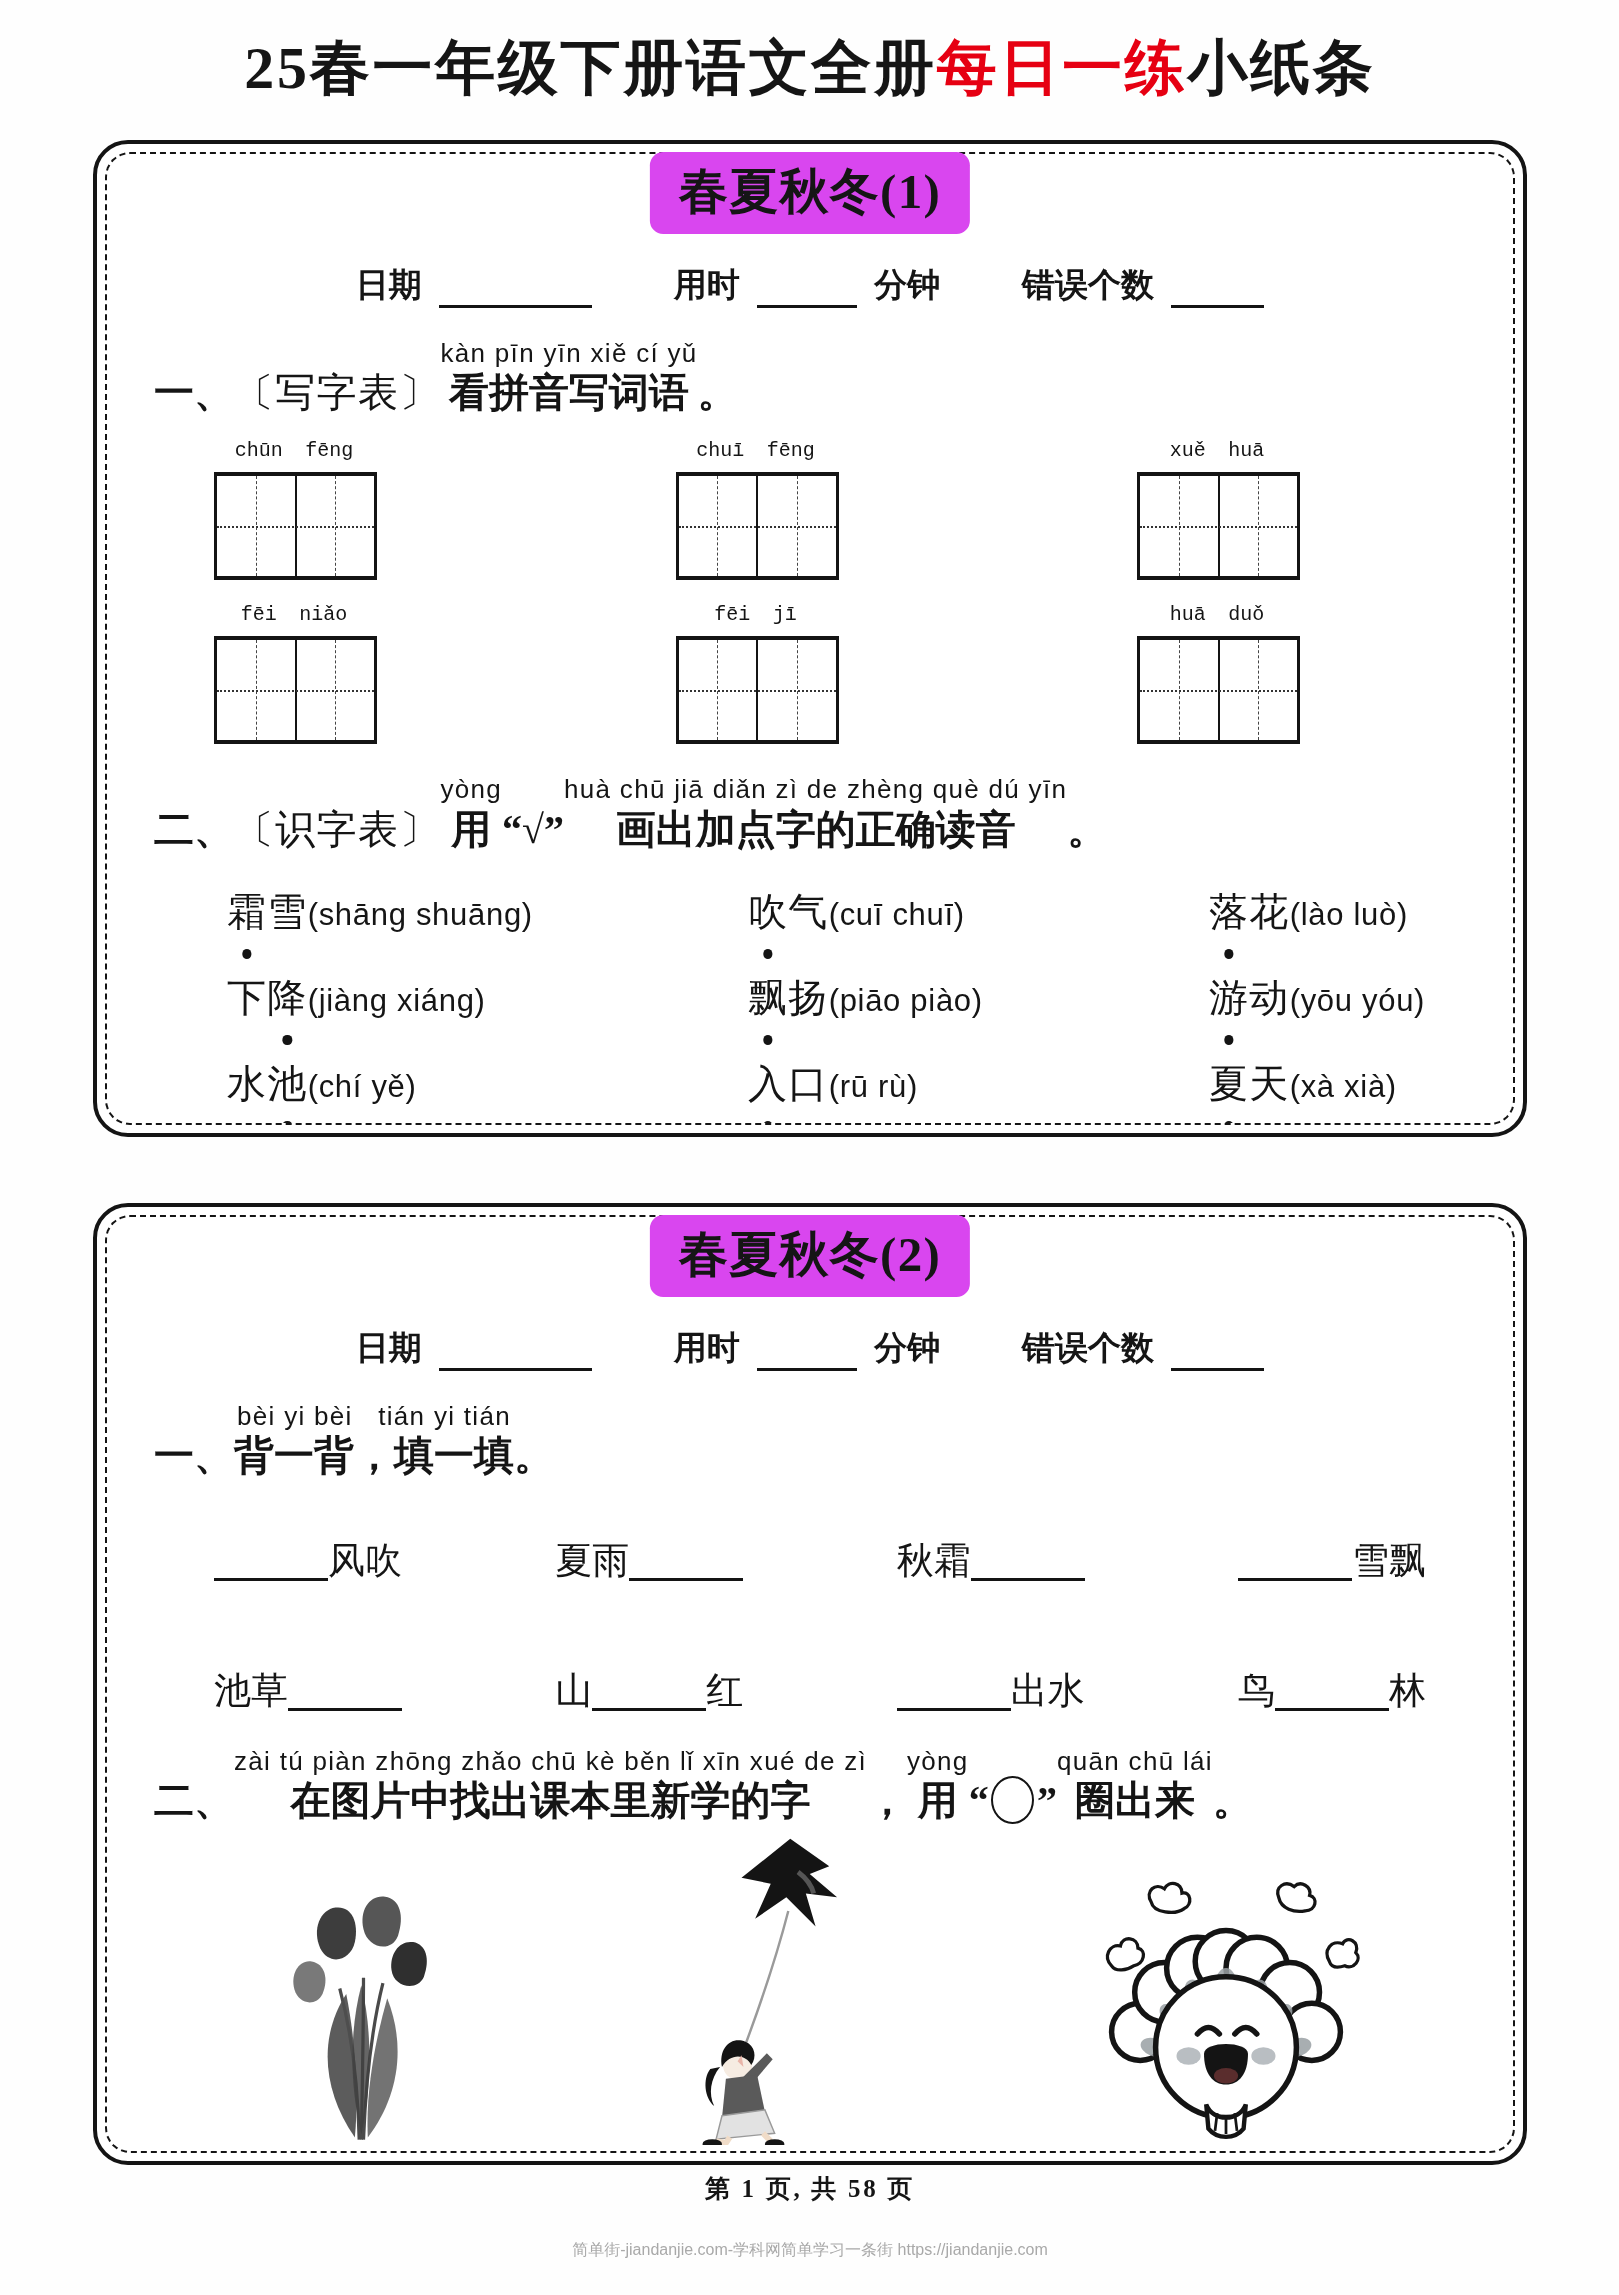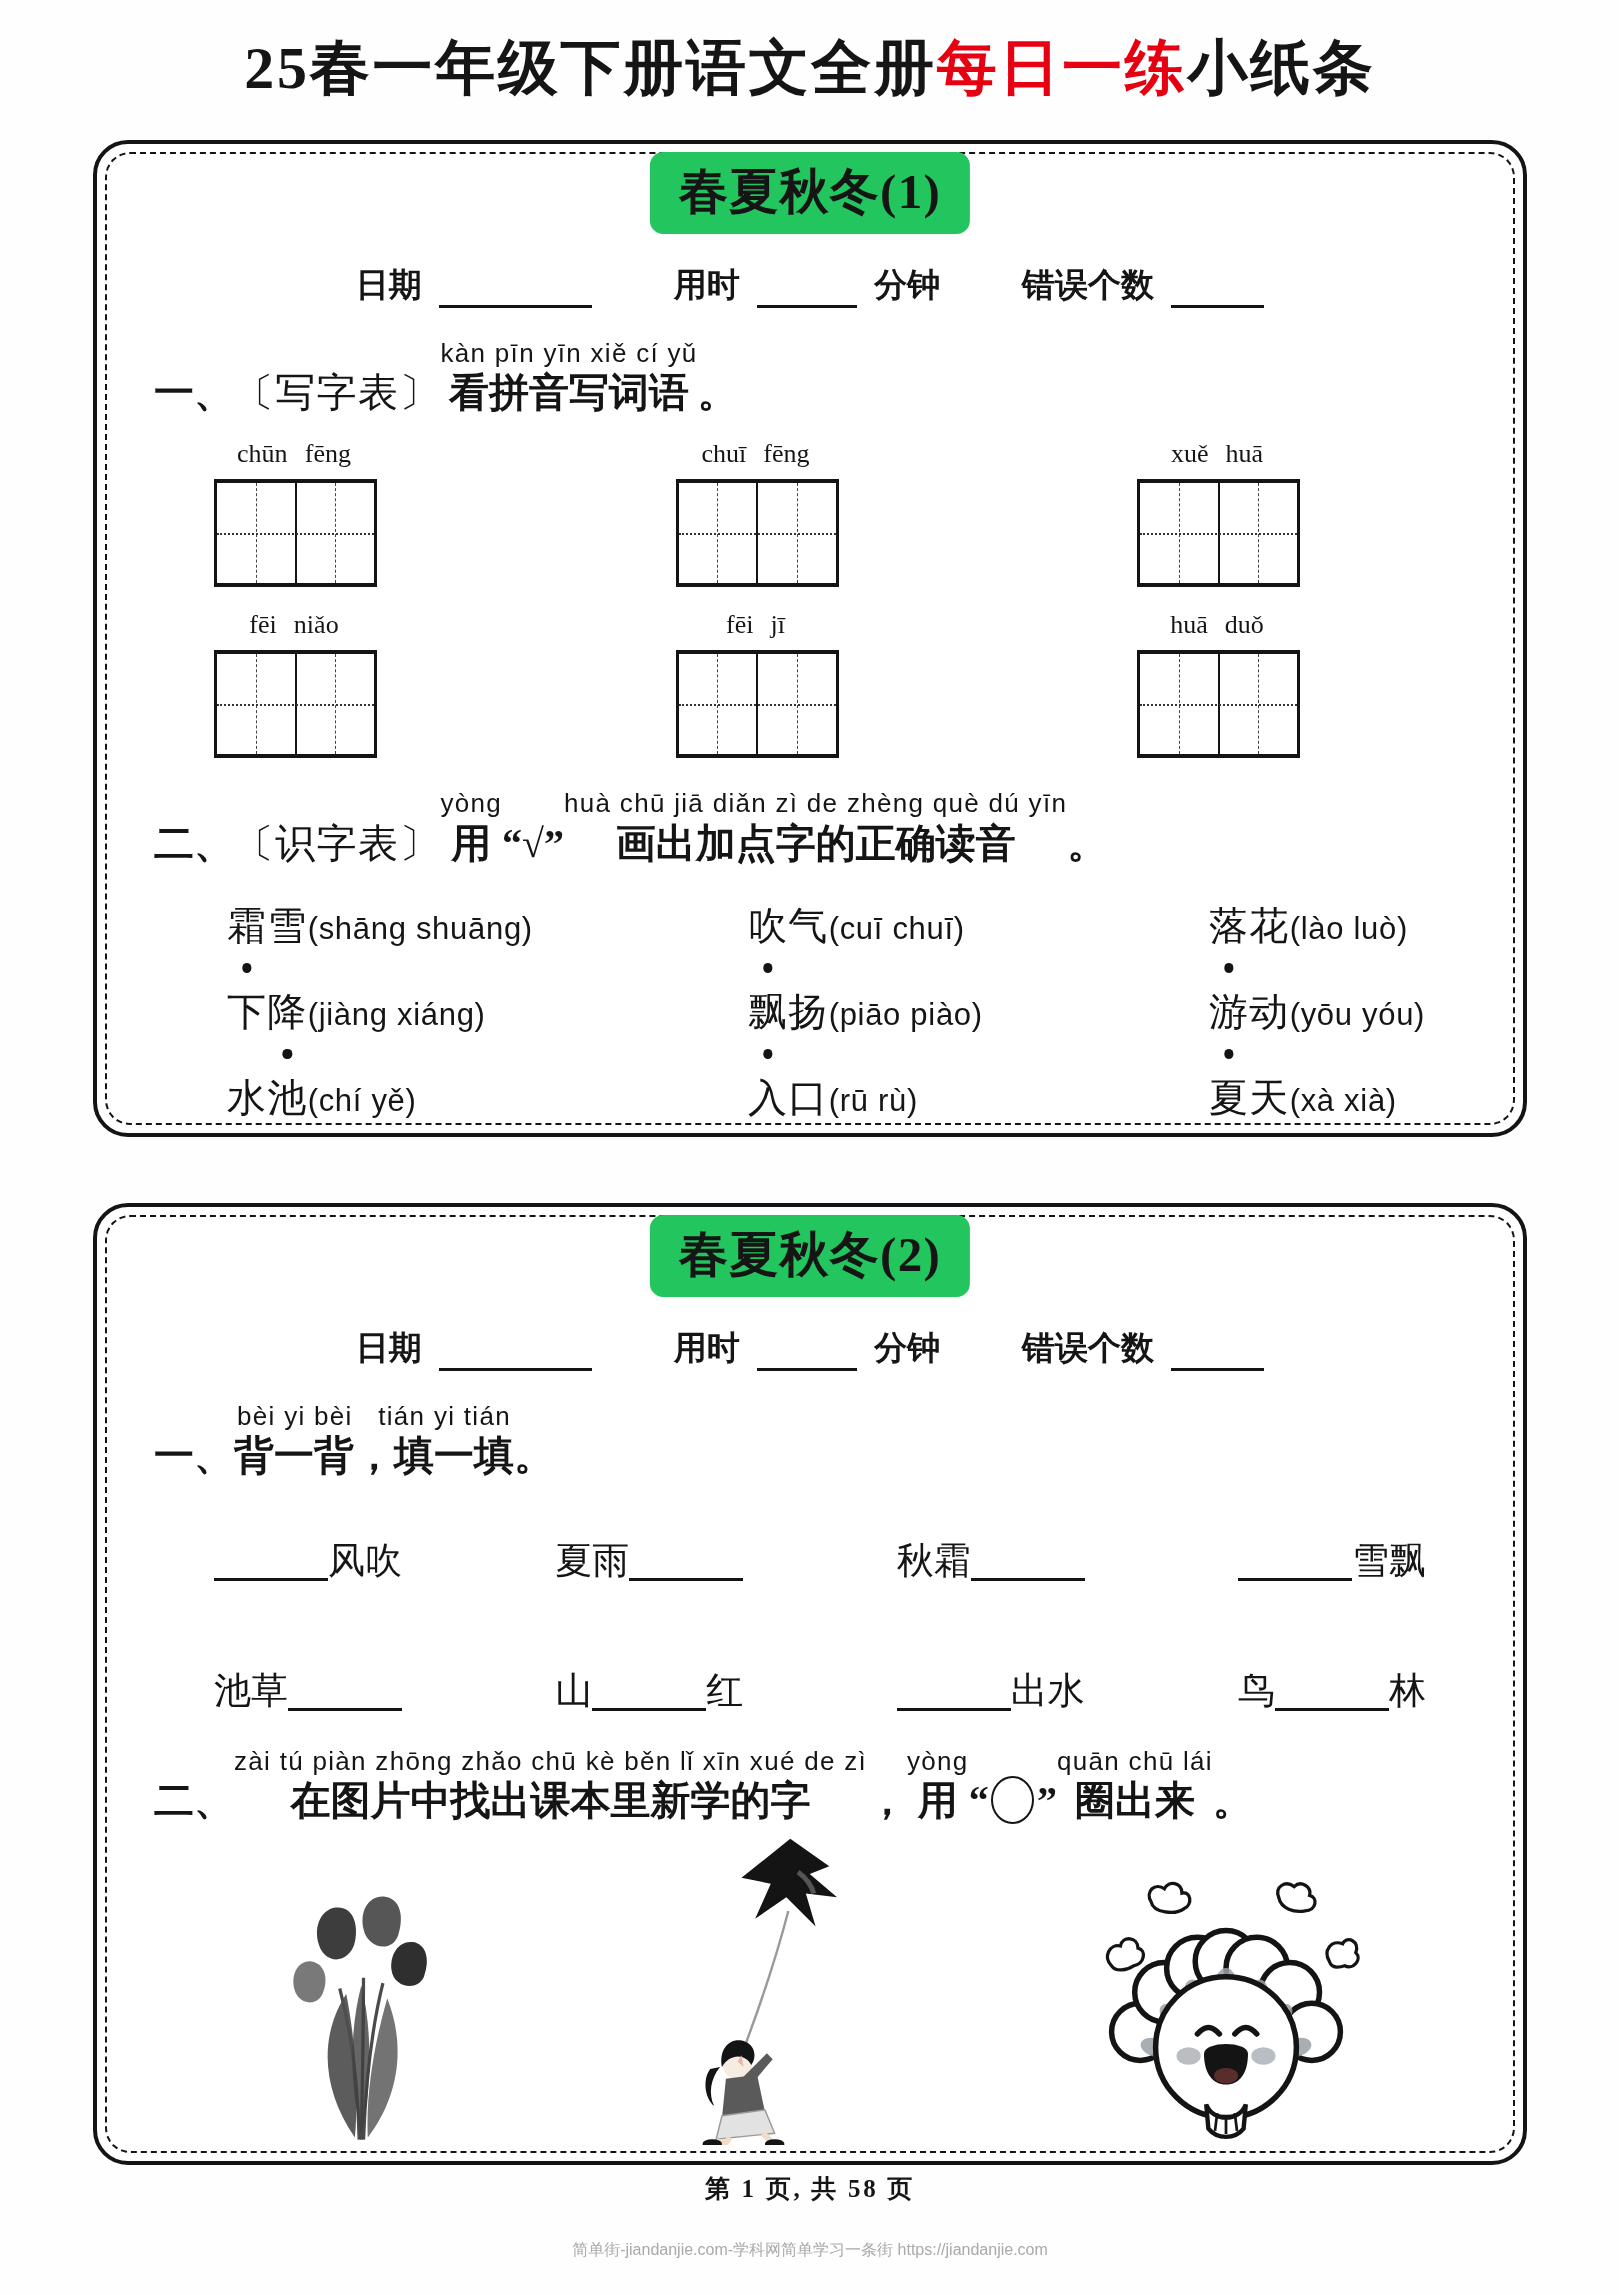--- a/index.html
+++ b/index.html
@@ -12,21 +12,21 @@
   .page-title .red{color:#e60012;}
 
   
   .card{position:relative;margin:39px 93px 0 93px;border:4px solid #141414;border-radius:35px;
         box-sizing:border-box;background:#fff;}
   .card-1{height:997px;}
   .card-2{height:962px;margin-top:66px;}
   .card-inner{position:absolute;inset:8px;border:2.7px dashed #141414;border-radius:25px;
               box-sizing:border-box;padding:85px 47px 13.3px 47px;overflow:hidden;}
   .card-tab{position:absolute;top:8px;left:50%;transform:translateX(-50%);z-index:2;
-            background:#22c55e;border-radius:13.3px;padding:6.6px 29px 9.3px 29px;
+            background:#d946ef;border-radius:13.3px;padding:6.6px 29px 9.3px 29px;
             font-size:49px;font-weight:900;letter-spacing:1.3px;white-space:nowrap;}
 
   
   .meta-line{display:flex;justify-content:center;align-items:flex-end;gap:17.3px;
              margin-top:24px;font-size:33px;font-weight:700;white-space:nowrap;}
   .meta-gap{display:inline-block;width:47px;}
   .blank{display:inline-block;border-bottom:3.3px solid #141414;height:6.6px;vertical-align:-8px;}
   .blank-date{width:153px;}
   .blank-time{width:100px;}
   .blank-err{width:93px;}
@@ -40,21 +40,21 @@
   .annot{display:inline-flex;flex-direction:column;align-items:center;vertical-align:bottom;}
   .annot .rt{font-family:"Liberation Sans", sans-serif;font-size:26px;font-weight:400;
              line-height:1;margin-bottom:5.3px;letter-spacing:1.3px;white-space:pre;}
   .annot .rb{line-height:1.12;}
   .circle-glyph{display:inline-block;width:39px;height:44px;border:2.7px solid #141414;
                 border-radius:50%;margin:0 2.7px;vertical-align:-4px;}
 
   
   .grid-row{display:flex;justify-content:space-between;width:1083px;margin:22.6px 0 0 60px;}
   .grid-unit{width:160px;}
-  .grid-pinyin{text-align:center;font-family:Liberation Serif, serif;font-size:26px;
+  .grid-pinyin{text-align:center;font-family:Liberation Mono, monospace;font-size:20px;
                word-spacing:10.6px;margin-bottom:10.6px;white-space:nowrap;}
   .write-box{display:flex;border:3.3px solid #141414;border-top-width:4px;border-bottom-width:4px;
              position:relative;width:157px;height:100px;box-sizing:content-box;background:#fff;}
   .wcell{flex:1;position:relative;}
   .wcell + .wcell{border-left:2px solid #141414;}
   .wcell::before{content:"";position:absolute;left:50%;top:0;bottom:0;border-left:1.3px dashed #444;}
   .write-box::after{content:"";position:absolute;left:0;right:0;top:50%;border-top:2.7px dotted #333;}
 
   
   .word-row{display:grid;grid-template-columns:485px 425px auto;margin:32px 0 0 73px;gap:36px;}

